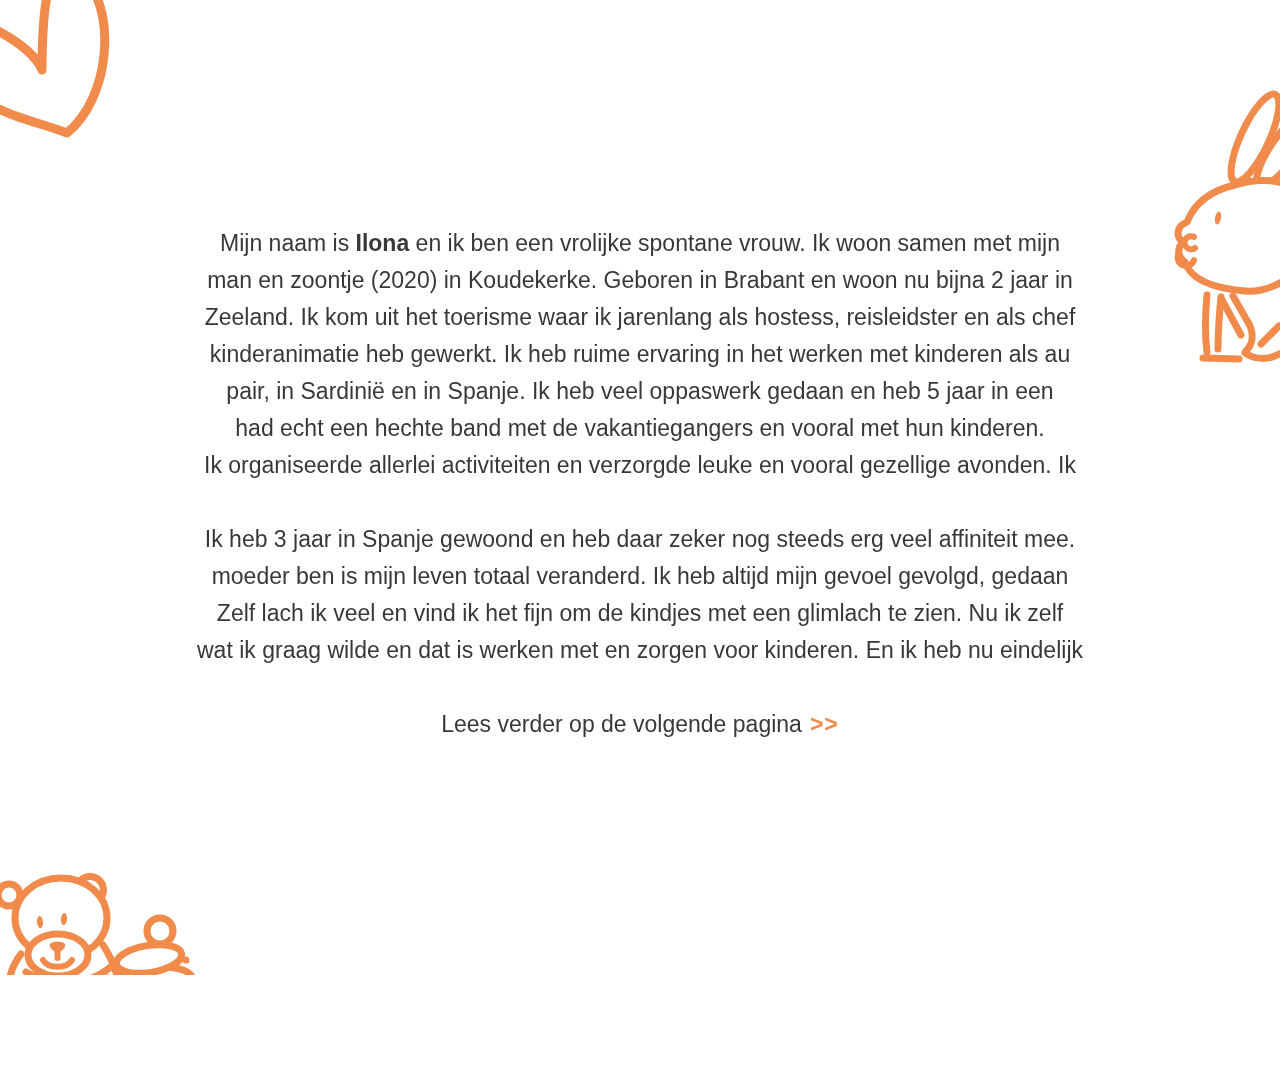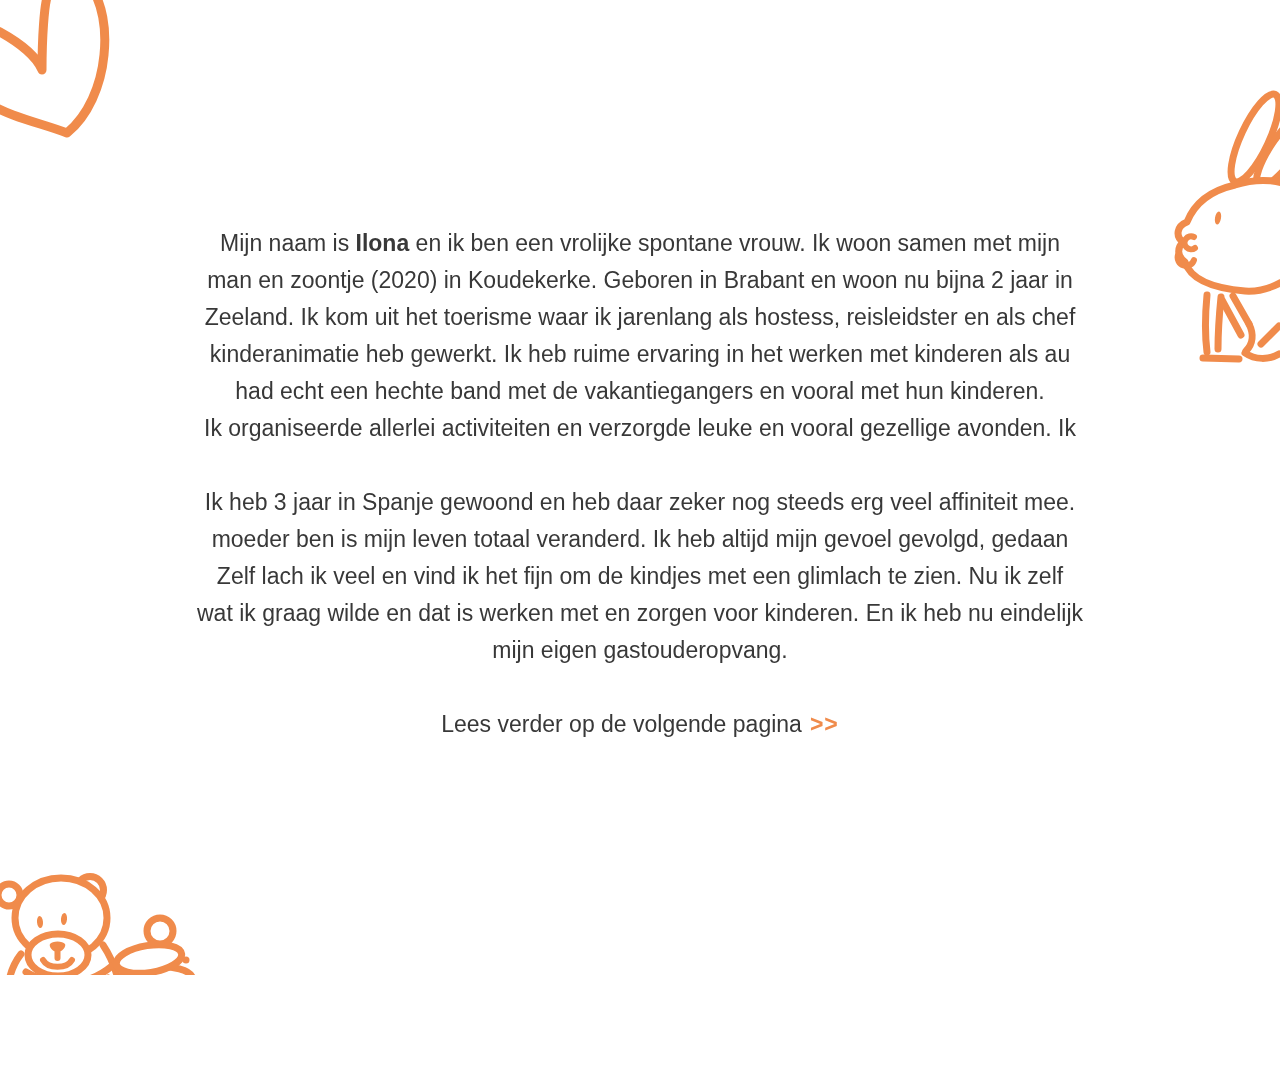--- a/index.html
+++ b/index.html
@@ -119,32 +119,32 @@
              C 82,200 85,196 90,194 C 97,191 104,194 104,201 C 104,208 96,216 80,230 Z"></path>
   </svg>
 
   <section class="bio">
     <p class="line"><span>Mijn naam is </span><strong>Ilona</strong><span> en ik ben een vrolijke spontane vrouw. Ik woon samen met mijn</span></p>
 
     <div>
         <div class="line">man en zoontje (2020) in Koudekerke. Geboren in Brabant en woon nu bijna 2 jaar in</div>
         <div class="line">Zeeland. Ik kom uit het toerisme waar ik jarenlang als hostess, reisleidster en als chef</div>
         <div class="line">kinderanimatie heb gewerkt. Ik heb ruime ervaring in het werken met kinderen als au</div>
+        <div class="line">pair, in Sardinië en in Spanje. Ik heb veel oppaswerk gedaan en heb 5 jaar in een</div>
         <div class="line">had echt een hechte band met de vakantiegangers en vooral met hun kinderen.</div>
         <div class="line">Ik organiseerde allerlei activiteiten en verzorgde leuke en vooral gezellige avonden. Ik</div>
       </div>
 
     <div class="gap"></div>
 
     <div>
         <div class="line">Ik heb 3 jaar in Spanje gewoond en heb daar zeker nog steeds erg veel affiniteit mee.</div>
         <div class="line">moeder ben is mijn leven totaal veranderd. Ik heb altijd mijn gevoel gevolgd, gedaan</div>
         <div class="line">Zelf lach ik veel en vind ik het fijn om de kindjes met een glimlach te zien. Nu ik zelf</div>
         <div class="line">wat ik graag wilde en dat is werken met en zorgen voor kinderen. En ik heb nu eindelijk</div>
-        <div class="line">mijn eigen gastouderopvang.</div>
       </div>
 
     <div class="gap"></div>
 
     <p class="line readmore"><span>Lees verder op de volgende pagina</span><span class="arrows">&gt;&gt;</span></p>
   </section>
 
 </main>
 
 </body></html>

